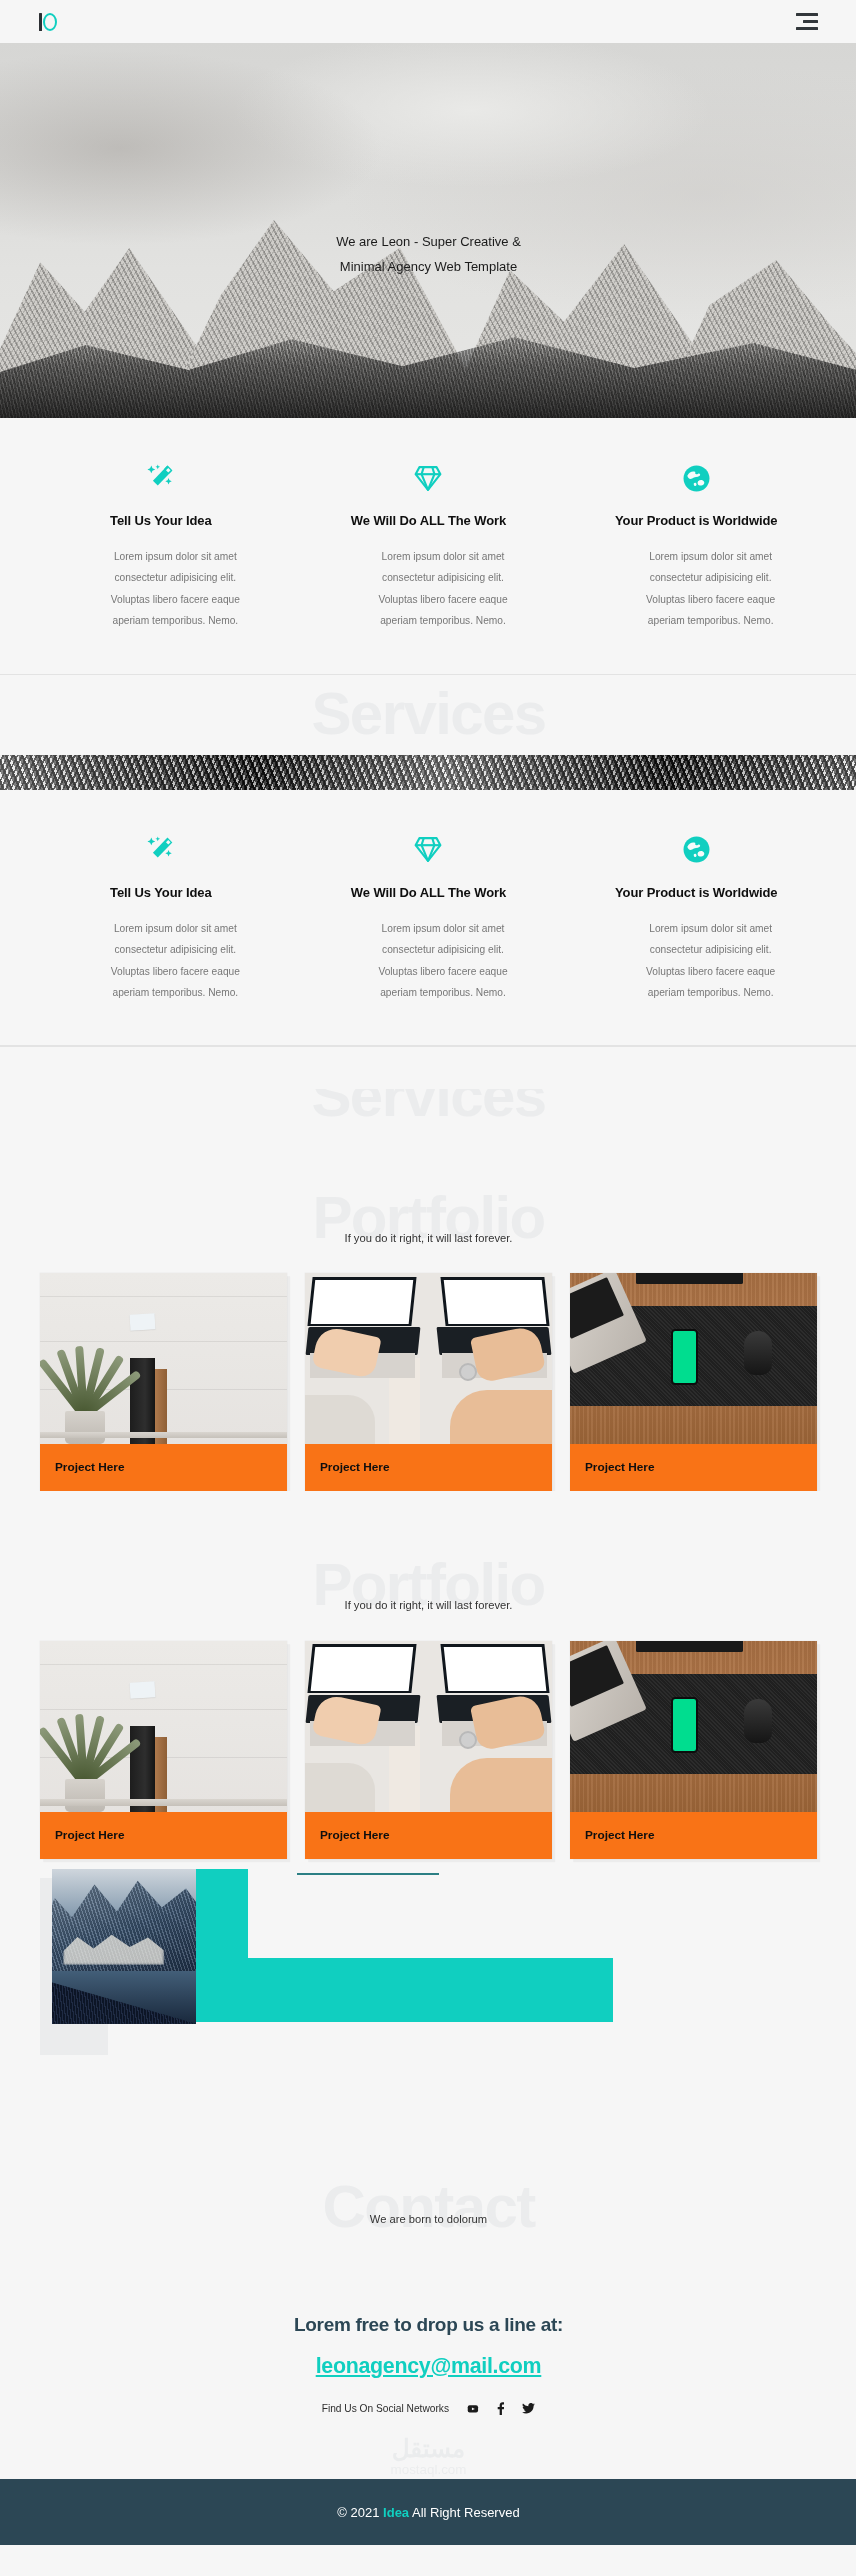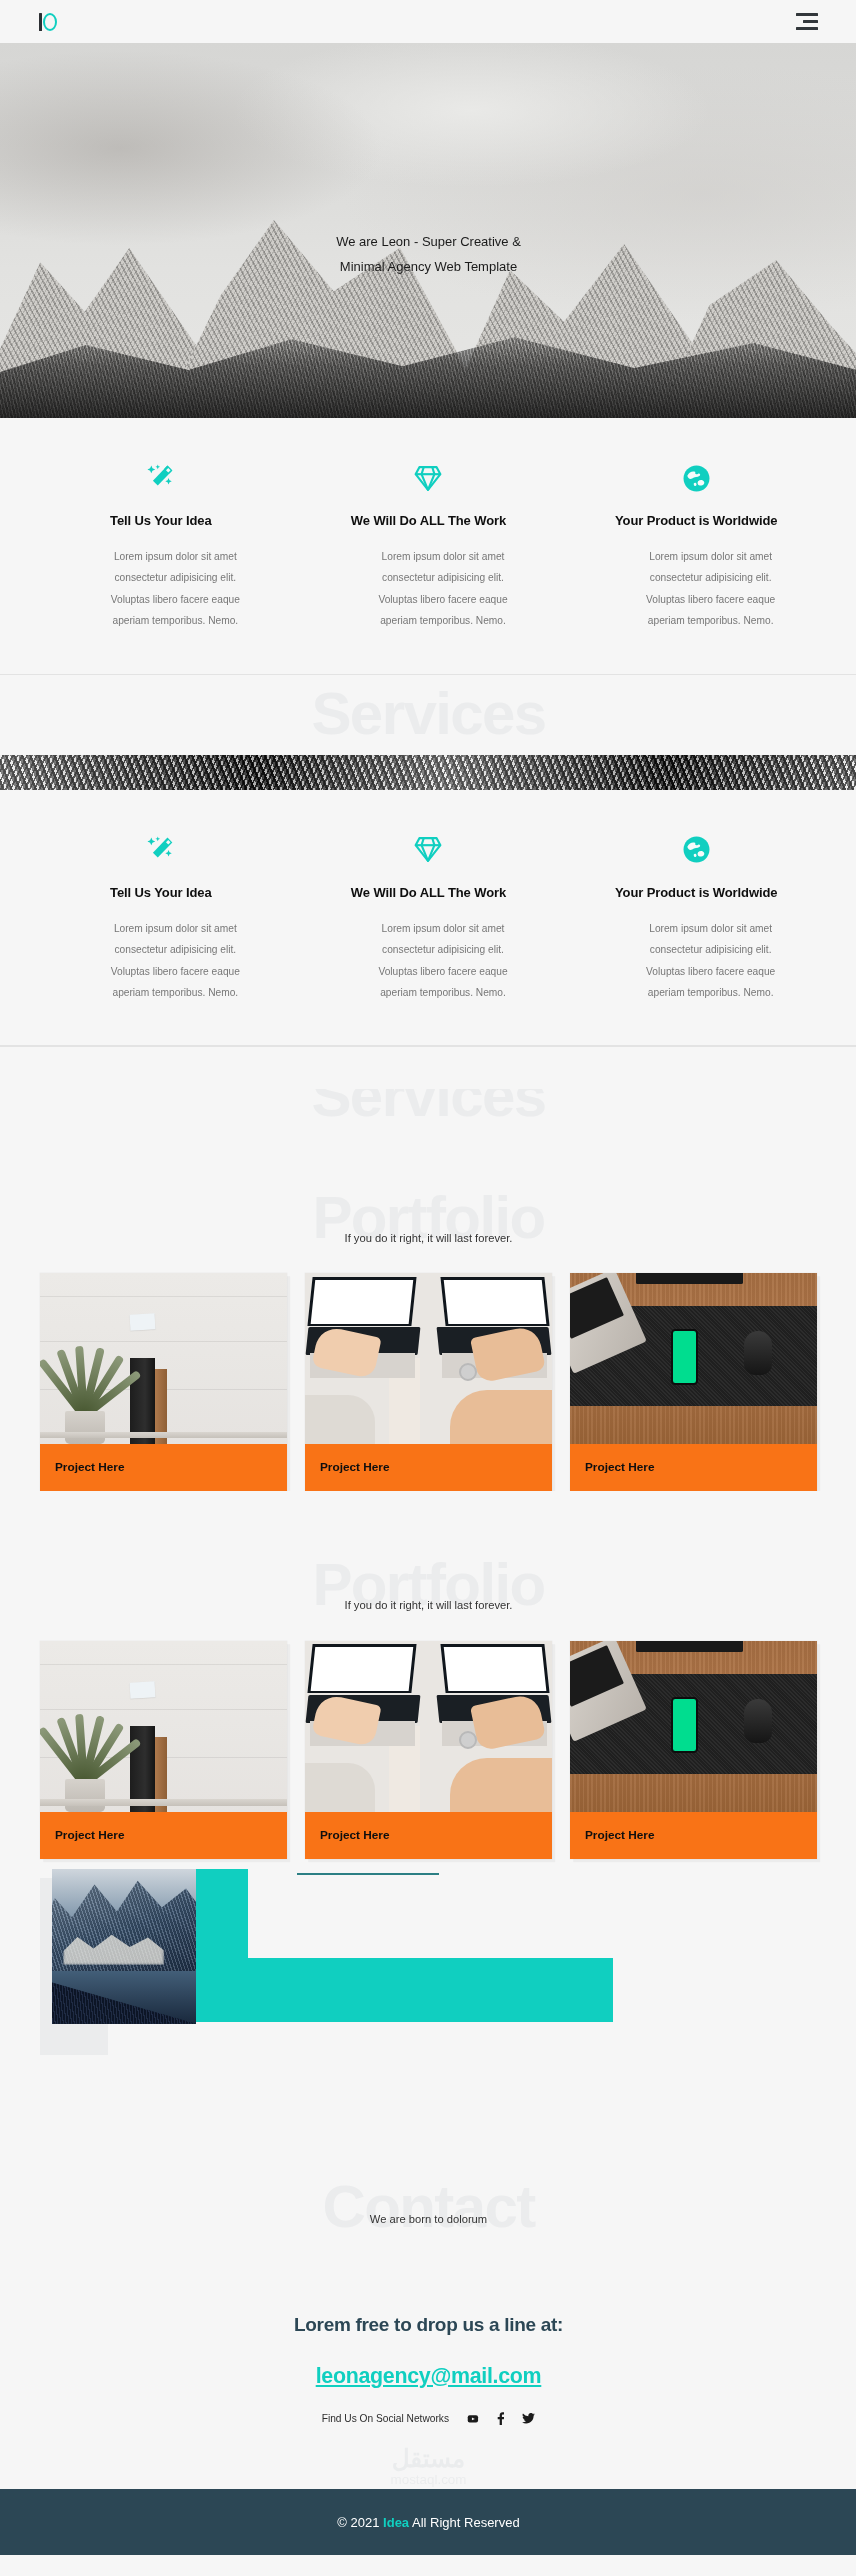--- a/index.html
+++ b/index.html
@@ -257,21 +257,21 @@
 
   
   .contact{ width:857px; background:#f6f6f6; padding:51px 0 0; text-align:center;
             position:relative; }
   .contact-head{ position:relative; height:67px; }
   .contact-ghost{ font-size:60px; font-weight:800; color:#ebeced; letter-spacing:-1.6px;
     line-height:1; }
   .contact-sub{ margin-top:-23.5px; font-size:11.2px; color:#333; position:relative; }
   .contact-line{ margin-top:70px; font-size:19px; font-weight:800; color:#2c4755;
     letter-spacing:-0.3px; }
-  .contact-mail{ margin-top:28px; font-size:21.4px; font-weight:800; color:#10cfc0;
+  .contact-mail{ margin-top:18px; font-size:21.4px; font-weight:800; color:#10cfc0;
     letter-spacing:-0.3px; display:inline-block; }
   .social-row{ margin-top:23.5px; display:flex; align-items:center; justify-content:center;
     gap:18px; }
   .social-label{ font-size:10.2px; color:#2c2c2c; font-weight:400; }
   .social-row svg{ display:block; }
   .wm{ margin-top:19px; height:45px; display:flex; flex-direction:column;
        align-items:center; justify-content:center; gap:1.1px; opacity:.1; }
   .wm-ar{ font-size:24.6px; font-weight:700; color:#8d9aa3; line-height:1; }
   .wm-en{ font-size:13.4px; color:#8d9aa3; line-height:1; }
 

